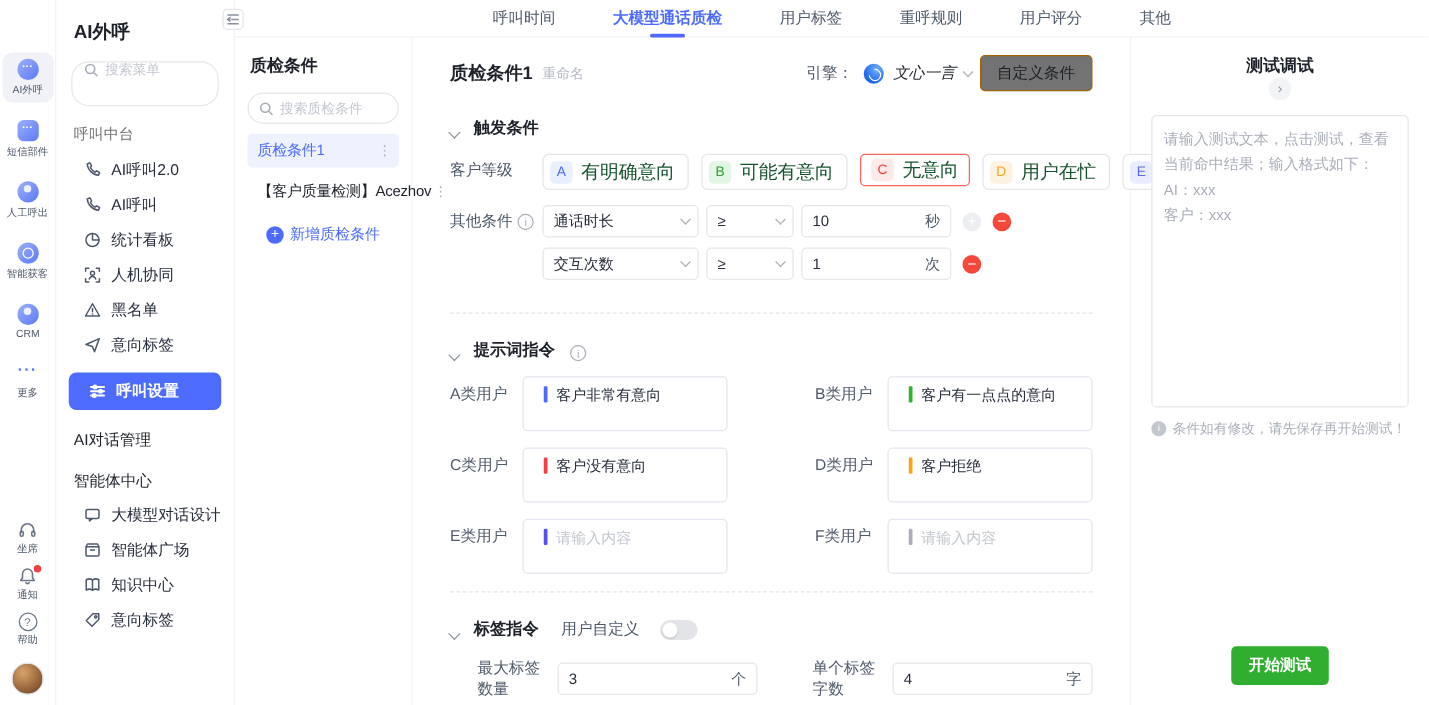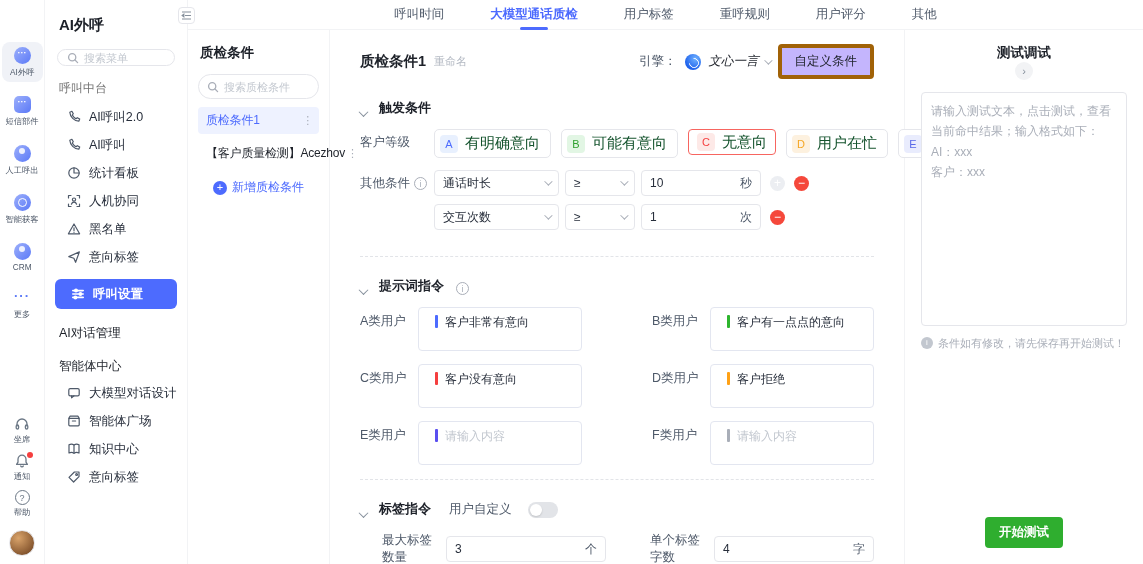--- a/index.html
+++ b/index.html
@@ -25,21 +25,21 @@
   .rail-bottom { margin-top:auto; display:flex; flex-direction:column; align-items:center; gap:7px; }
   .rb-item { display:flex; flex-direction:column; align-items:center; gap:1px; cursor:pointer; position:relative; }
   .rb-item svg { display:block; }
   .help-circle { width:15px; height:15px; border-radius:50%; border:1.3px solid #6b7785; color:#6b7785; font-size:9px; display:flex; align-items:center; justify-content:center; }
   .red-dot { position:absolute; top:-1px; right:-2px; width:6px; height:6px; background:#f53f3f; border-radius:50%; }
   .avatar { width:26px; height:26px; border-radius:50%; margin-top:4px; background:radial-gradient(circle at 35% 30%, #d9a36a, #8a5a32 70%, #5d3a1e); border:1px solid #e5e6eb; cursor:pointer; }
 
   
   .sidebar { width:143px; flex:0 0 143px; border-right:1px solid #f2f3f5; padding:14px 12px 0; overflow:hidden; }
   .sb-title { font-size:15px; font-weight:bold; color:#1d2129; margin:2px 0 14px 2px; }
-  .sb-search { display:flex; align-items:center; gap:5px; height:17px; border:1px solid #e5e6eb; border-radius:14px; padding:0 9px; margin-bottom:14px; }
+  .sb-search { display:flex; align-items:flex-start; gap:5px; height:36px; border:1px solid #e5e6eb; border-radius:14px; padding:0 9px; margin-bottom:14px; }
   .sb-search input { border:none; outline:none; width:80px; font-size:11px; color:#4e5969; font-family:inherit; background:transparent; }
   .sb-search input::placeholder { color:#c2c7cf; }
   .sb-group { font-size:12px; color:#737373; margin:10px 0 6px 2px; }
   .sb-section { font-size:12.5px; color:#1d2129; margin:16px 0 4px 2px; }
   .sb-item { display:flex; align-items:center; gap:8px; height:28px; padding:0 6px 0 10px; font-size:12.5px; color:#272e3b; border-radius:4px; cursor:pointer; white-space:nowrap; }
   .sb-item .ic { width:14px; height:14px; flex:0 0 14px; display:flex; align-items:center; }
   .sb-item.active-btn { background:#4d6bfe; color:#fff; height:30px; margin:8px -2px 2px; font-weight:bold; border-radius:6px; justify-content:flex-start; padding-left:16px; }
   .ic svg { display:block; stroke:#4e5969; fill:none; stroke-width:1.2; stroke-linecap:round; stroke-linejoin:round; }
   .active-btn .ic svg { stroke:#fff; stroke-width:1.6; }
 
@@ -72,21 +72,21 @@
   .main { flex:1; min-width:0; display:flex; flex-direction:column; padding:14px 30px 14px 30px; border-right:1px solid #f2f3f5; }
   .main-head { display:flex; align-items:center; margin-bottom:14px; }
   .main-title { font-size:14.5px; font-weight:bold; }
   .rename { font-size:11px; color:#b2b8c2; margin-left:8px; cursor:pointer; }
   .head-right { margin-left:auto; display:flex; align-items:center; gap:8px; }
   .engine-label { color:#4e5969; font-size:12.5px; }
   .engine-ic { width:16px; height:16px; border-radius:50%; background:radial-gradient(circle at 65% 30%, #6fb1ff, #1f62ec 70%); position:relative; }
   .engine-ic::after { content:""; position:absolute; left:4px; top:4px; width:8px; height:8px; border-radius:50%; border:1.6px solid #fff; border-left-color:transparent; transform:rotate(40deg); }
   .engine-name { font-size:12.5px; color:#1d2129; cursor:pointer; display:flex; align-items:center; gap:5px;font-style:italic; }
   .car { width:6px; height:6px; border-right:1.3px solid #a9aeb8; border-bottom:1.3px solid #a9aeb8; transform:rotate(45deg) translateY(-2px); display:inline-block; }
-  .btn-outline { border:4px solid #a16207; background:#c4b5fd; border-radius:4px; padding:5px 13px; font-size:12.5px; color:#1d2129; cursor:pointer; font-family:inherit; }
+  .btn-outline { border:1px solid #a16207; background:#737373; border-radius:4px; padding:5px 13px; font-size:12.5px; color:#1d2129; cursor:pointer; font-family:inherit; }
 
   .sec-head { display:flex; align-items:flex-end; gap:12px; margin:6px 0 12px; }
   .chev { width:7px; height:7px; border-left:1.4px solid #86909c; border-bottom:1.4px solid #86909c; transform:rotate(-45deg) translate(1px,-1px); cursor:pointer; }
   .sec-title { font-size:13px; font-weight:bold; }
   .info-i { width:13px; height:13px; border-radius:50%; border:1px solid #a9aeb8; color:#a9aeb8; font-size:9px; display:inline-flex; align-items:center; justify-content:center; font-style:normal; }
 
   .form-row { display:flex; align-items:flex-start; margin-bottom:12px; }
   .form-label { width:74px; flex:0 0 74px; font-size:12.5px; color:#4e5969; padding-top:5px; display:flex; align-items:center; gap:4px; }
   .tags { display:flex; gap:10px; flex-wrap:nowrap; }
   .tag { display:flex; align-items:center; gap:7px; border:1px solid #e5e6eb; border-radius:5px; padding:4px 10px 4px 5px; cursor:pointer; background:#fff; white-space:nowrap; }

